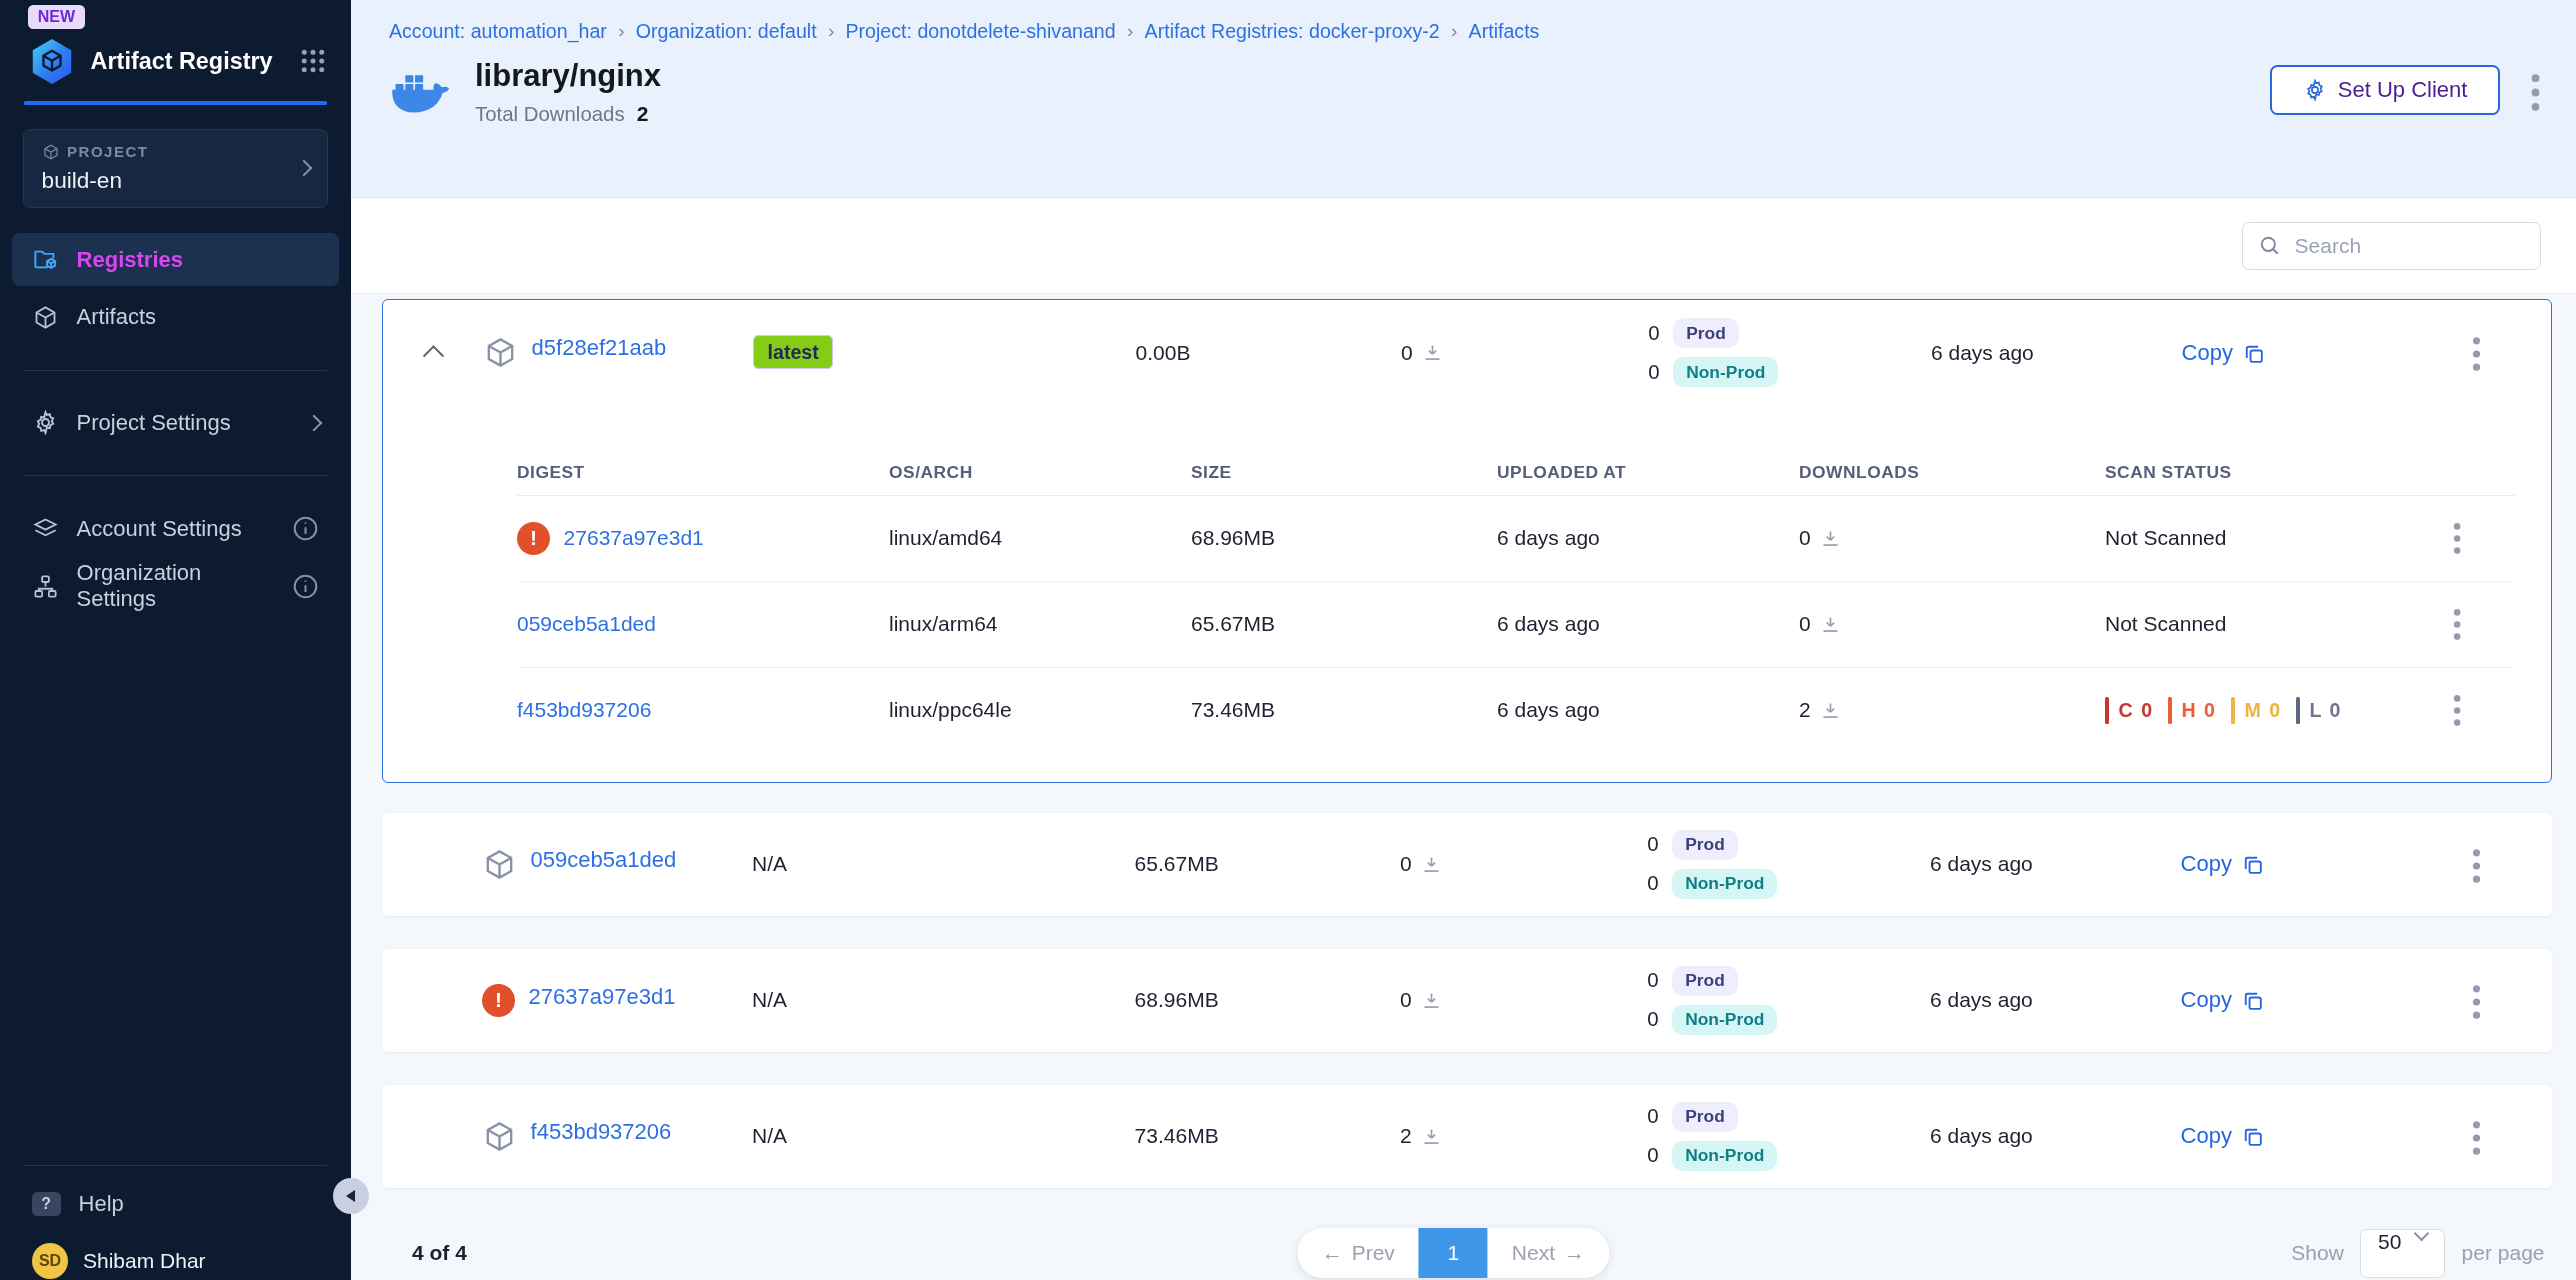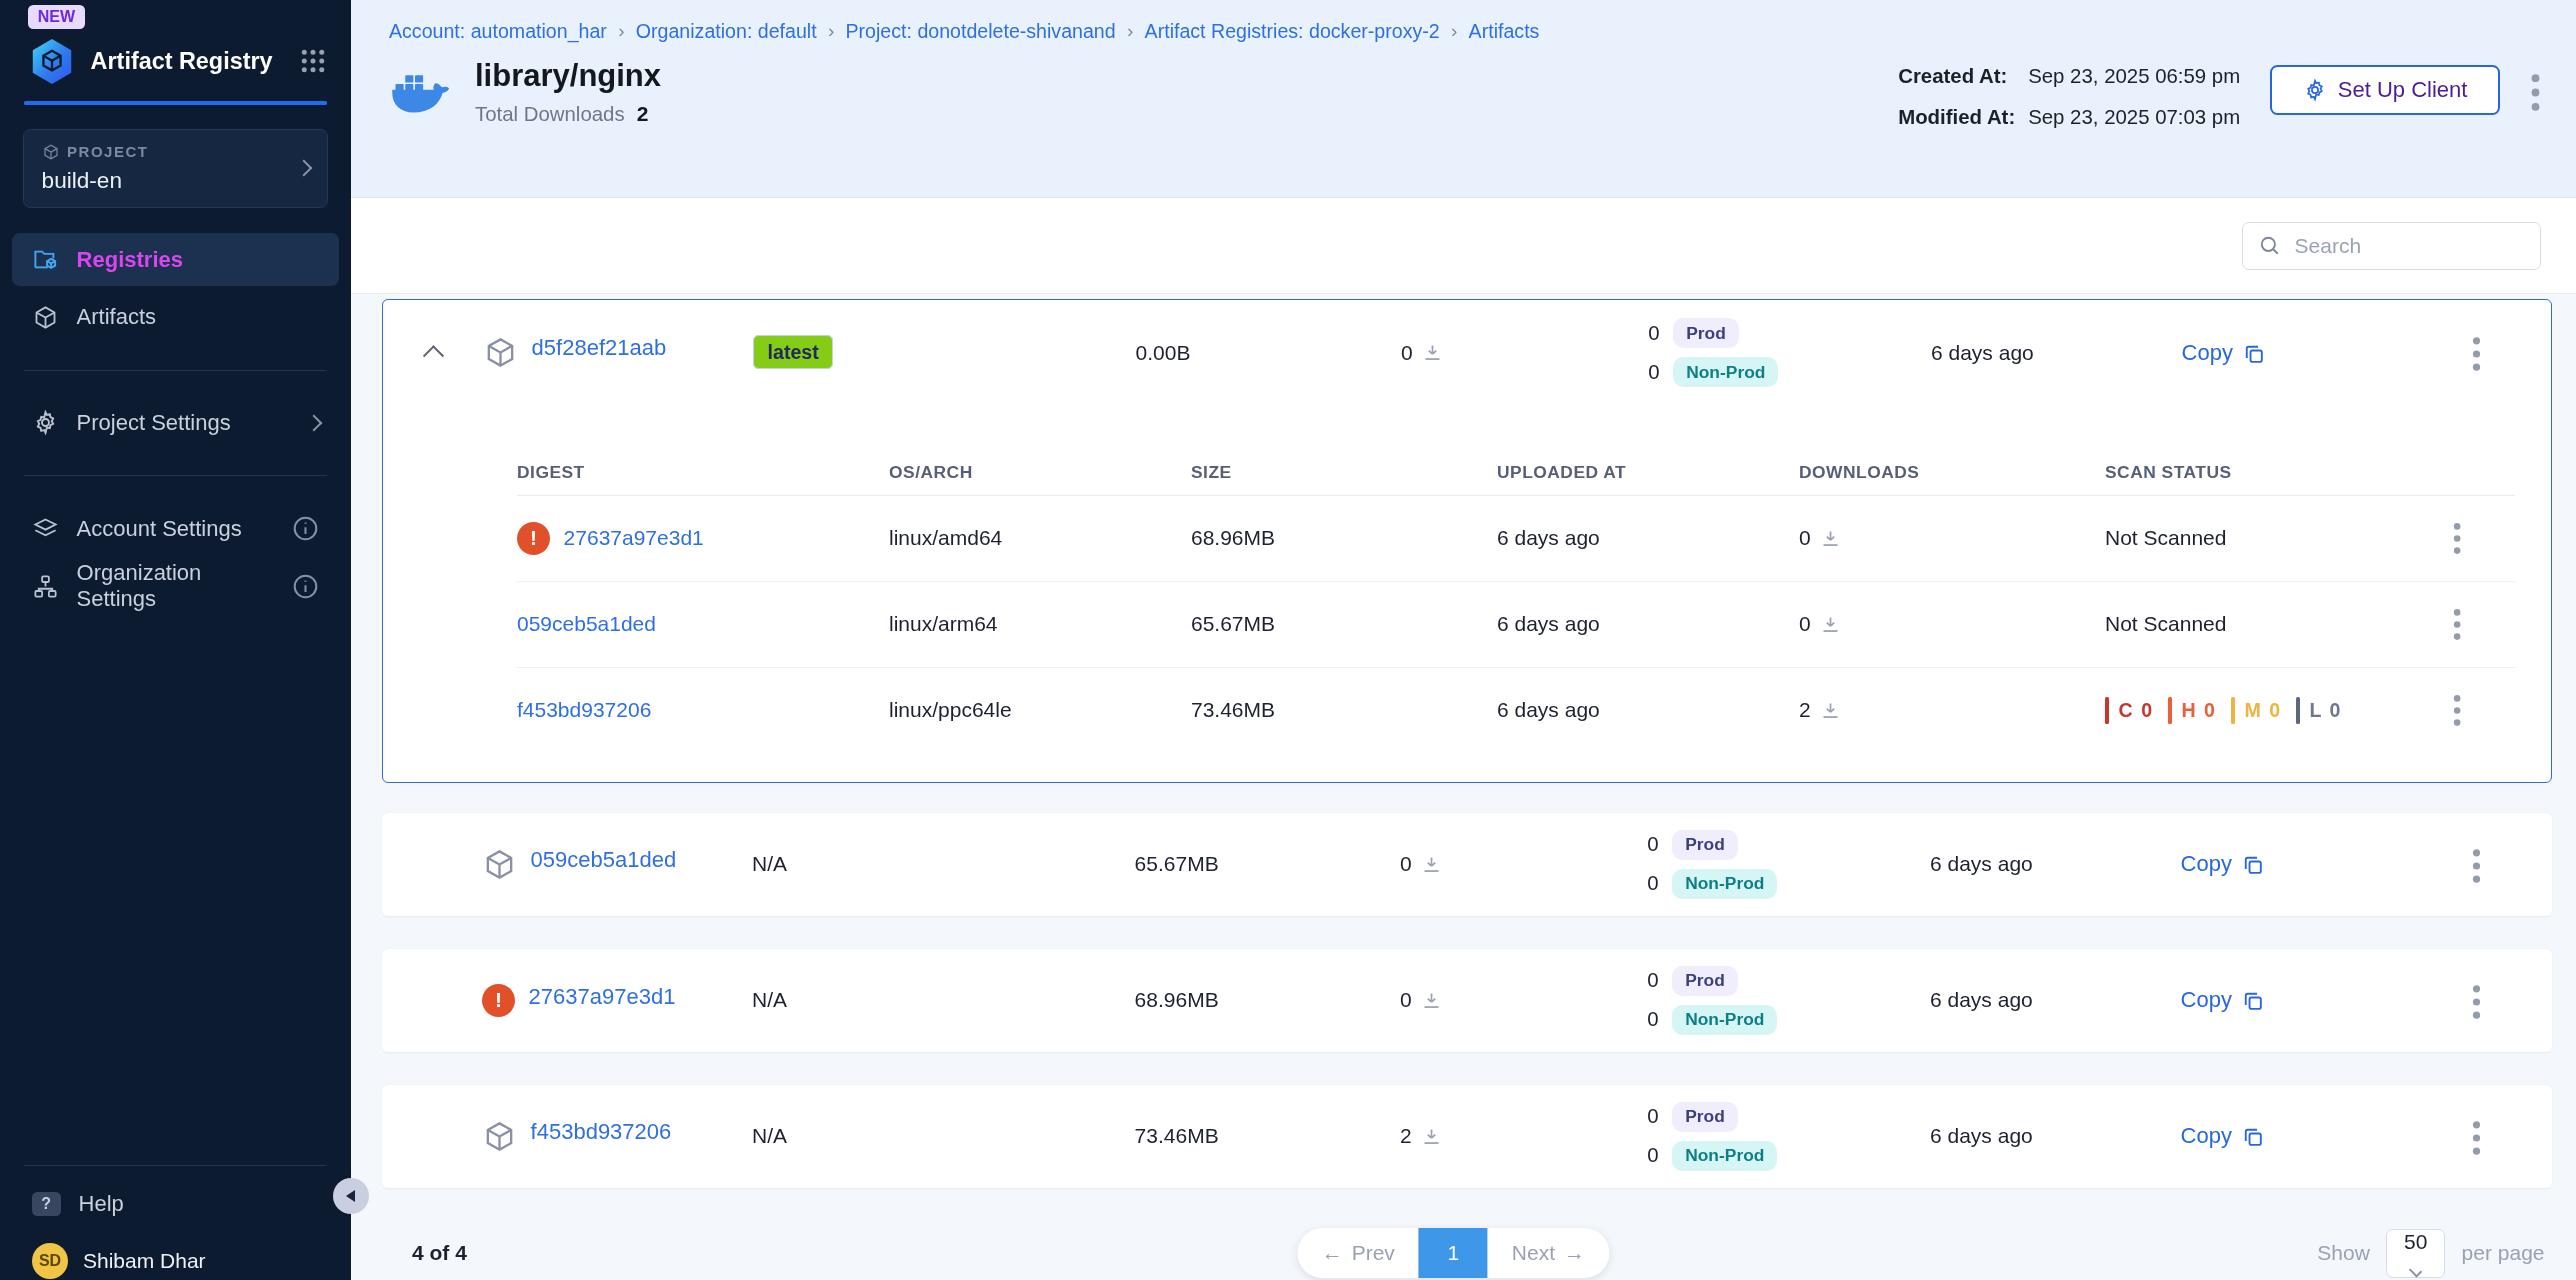--- a/index.html
+++ b/index.html
@@ -109,21 +109,21 @@
   .sev-med  .seg-bar{background:#edb440;} .sev-med  .seg-label{color:#edb440;}
   .sev-low  .seg-bar{background:#5d6880;} .sev-low  .seg-label{color:#6d7792;}
 
   
   .pagination{display:flex;align-items:center;margin:0 7.5px 0 30px;height:65px;position:relative;}
   .page-count{font-size:21px;font-weight:bold;color:#1d2130;}
   .pager{position:absolute;left:50%;transform:translateX(-58%);display:flex;align-items:center;background:#fff;border-radius:27px;box-shadow:0 2.3px 9px rgba(30,40,80,.12);height:50px;overflow:hidden;}
   .pager-btn{display:flex;gap:9px;align-items:center;color:#9aa1b2;font-size:21px;padding:0 24px;height:100%;cursor:pointer;}
   .pager-page{width:69px;height:100%;background:#3e97e8;color:#fff;font-size:21px;display:flex;align-items:center;justify-content:center;cursor:pointer;}
   .per-page{margin-left:auto;display:flex;align-items:center;gap:16.6px;font-size:21px;color:#9aa1b2;}
-  .size-select{display:flex;align-items:center;gap:15px;border:1.5px solid #d8dce5;border-radius:6.8px;height:47px;padding:0 16.6px;color:#1d2130;background:#fff;cursor:pointer;flex-direction:column;}
+  .size-select{display:flex;align-items:flex-start;gap:15px;border:1.5px solid #d8dce5;border-radius:6.8px;height:47px;padding:0 16.6px;color:#1d2130;background:#fff;cursor:pointer;}
   .chev-d{width:9px;height:9px;border-right:2.3px solid #8b93a8;border-bottom:2.3px solid #8b93a8;transform:rotate(45deg) translate(-1.5px,-1.5px);}
 </style>
 </head>
 <body>
 
 <svg width="0" height="0" style="position:absolute">
   <defs>
     <linearGradient id="hexg" x1="0" y1="0" x2="1" y2="1">
       <stop offset="0" stop-color="#41d6f5"></stop>
         <stop offset="0.55" stop-color="#2f7bf0"></stop>
@@ -299,30 +299,20 @@
         </svg>
         <div>
           <div class="page-title">library/nginx</div>
           <div class="subtitle">
             <span>Total Downloads</span><b>2</b>
           </div>
         </div>
       </div>
 
       <div class="header-right">
-        <div class="meta">
-          <div class="meta-row">
-            <span class="meta-label">Created At:</span>
-            <span>Sep 23, 2025 06:59 pm</span>
-          </div>
-          <div class="meta-row">
-            <span class="meta-label">Modified At:</span>
-            <span>Sep 23, 2025 07:03 pm</span>
-          </div>
-        </div>
         <button class="setup-btn">
           <svg viewBox="0 0 24 24" stroke="#2667e0">
               <use href="#gear"></use>
             </svg>
           <span>Set Up Client</span>
         </button>
         <span class="kebab header-kebab">
           <svg viewBox="0 0 6 30" width="9" height="39">
               <use href="#kebabdots"></use>
             </svg>

